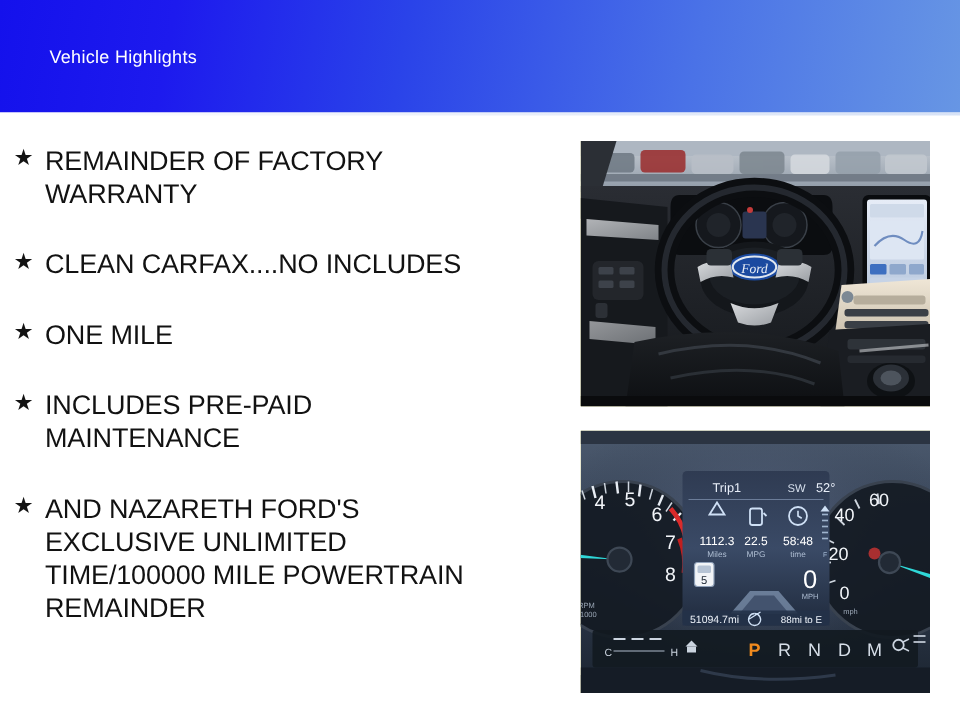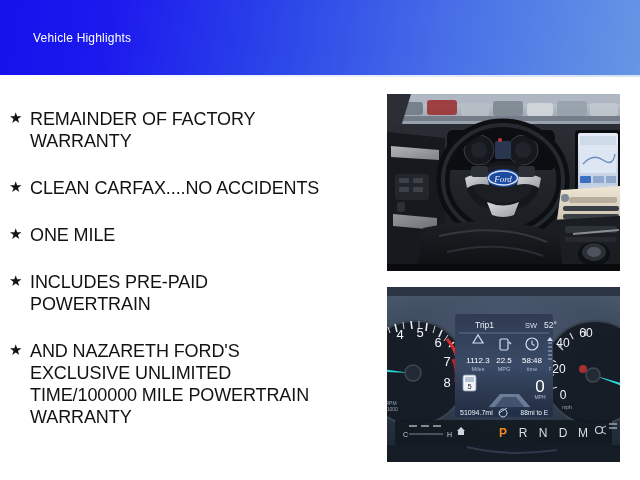--- a/index.html
+++ b/index.html
@@ -65,21 +65,20 @@
     color: #131313;
   }
   .highlight-text {
     display: block;
     font-size: 18px;
     line-height: 22px;
     color: #121212;
     font-weight: 400;
     letter-spacing: -0.1px;
     white-space: pre-line;
-    margin-top: 12px;
   }
 
   
   .photo {
     position: absolute;
     overflow: hidden;
     background: #fef9c3;
   }
   #photo-interior {
     left: 387px; top: 94px;
@@ -99,37 +98,37 @@
 <div id="page-title">Vehicle Highlights</div>
 
 <ul id="highlights-list">
   <li class="highlight-item">
     <span class="highlight-bullet">★</span>
     <span class="highlight-text">REMAINDER OF FACTORY
 WARRANTY</span>
   </li>
   <li class="highlight-item">
     <span class="highlight-bullet">★</span>
-    <span class="highlight-text">CLEAN CARFAX....NO ACCIDENTS</span>
+    <span class="highlight-text">CLEAN CARFAX....NO INCLUDES</span>
   </li>
   <li class="highlight-item">
     <span class="highlight-bullet">★</span>
     <span class="highlight-text">ONE MILE</span>
   </li>
   <li class="highlight-item">
     <span class="highlight-bullet">★</span>
     <span class="highlight-text">INCLUDES PRE-PAID
-POWERTRAIN</span>
+MAINTENANCE</span>
   </li>
   <li class="highlight-item">
     <span class="highlight-bullet">★</span>
     <span class="highlight-text">AND NAZARETH FORD'S
 EXCLUSIVE UNLIMITED
 TIME/100000 MILE POWERTRAIN
-WARRANTY</span>
+REMAINDER</span>
   </li>
 </ul>
 
 <div class="photo" id="photo-interior">
   <svg viewBox="0 0 233 177" preserveAspectRatio="none">
     <defs>
       <linearGradient id="gWind" x1="0" y1="0" x2="0" y2="1">
         <stop offset="0" stop-color="#c9cfd6"></stop>
           <stop offset="1" stop-color="#8e99a6"></stop>
       </linearGradient>

